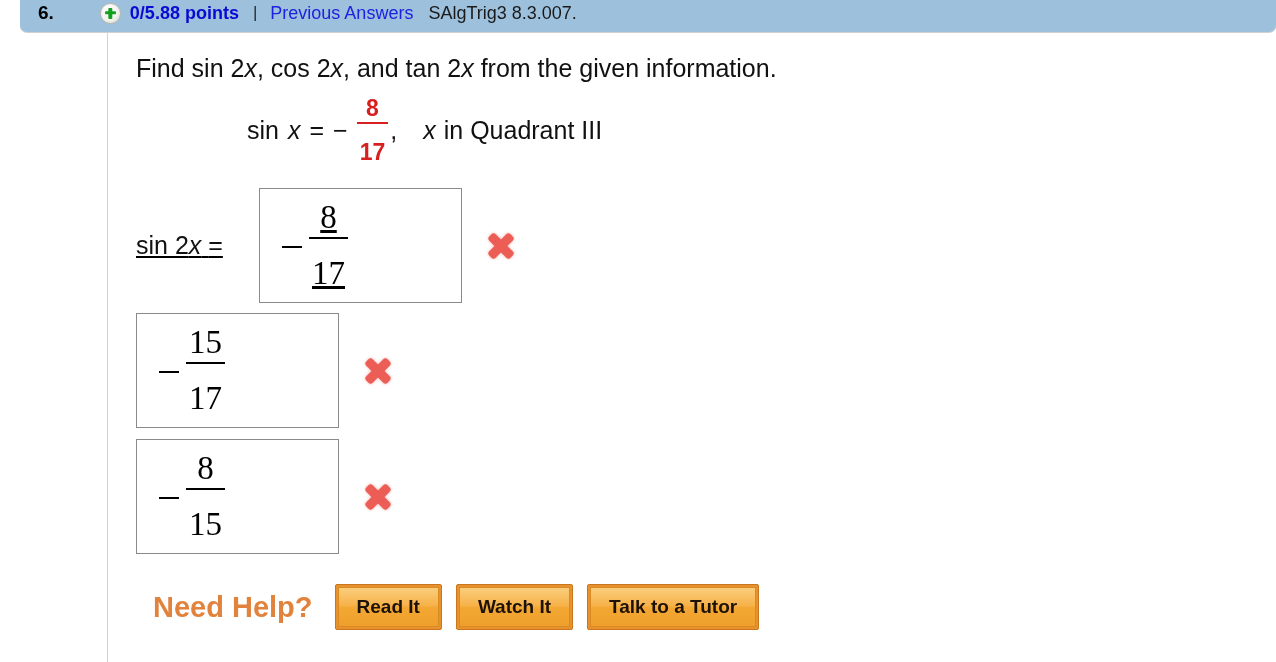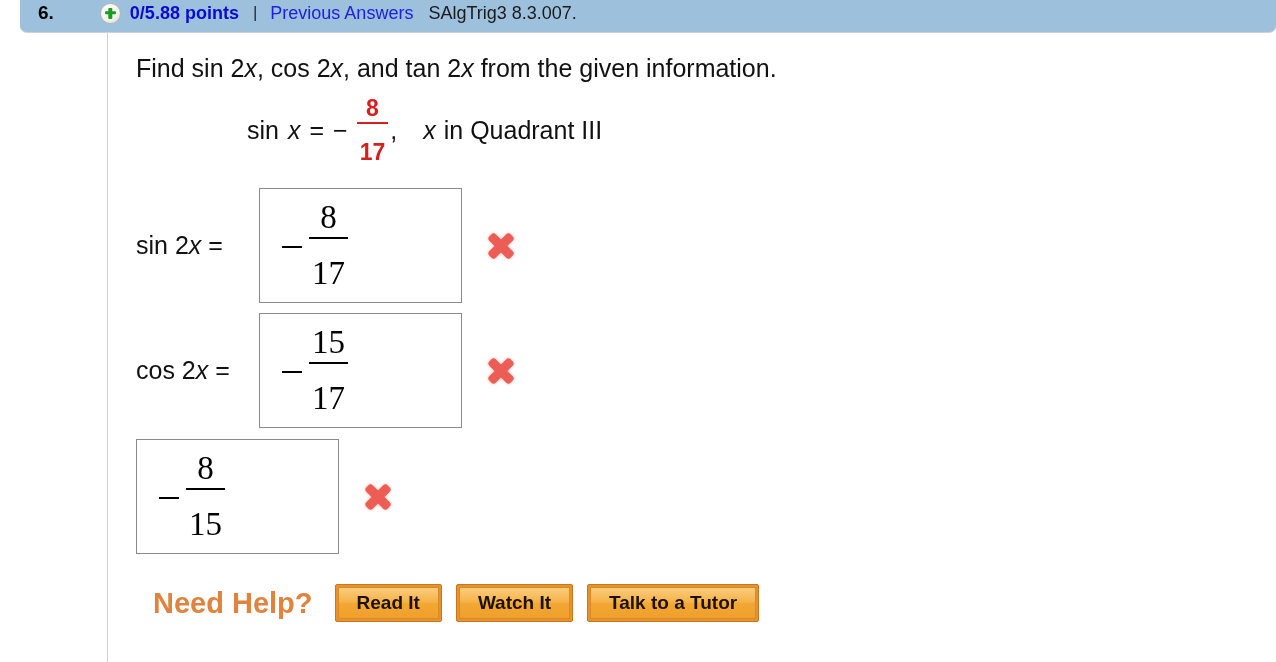--- a/index.html
+++ b/index.html
@@ -168,21 +168,21 @@
   .given .quad { margin-left: 26px; }
 
   
   .ans-row {
     position: absolute;
     left: 136px;
     display: flex;
     align-items: center;
     height: 115px;
   }
-  #row-0 { top: 155px; }
+  #row-0 { top: 155px; text-decoration: underline; }
   #row-1 { top: 280px; }
   #row-2 { top: 406px; }
 
   .ans-label {
     font-size: 25px;
     color: #111111;
     white-space: nowrap;
     width: 123px;
     text-align: left;
   }
@@ -249,21 +249,21 @@
     align-items: center;
   }
   #need-help-label {
     font-size: 29px;
     font-weight: bold;
     color: #e2833d;
     margin-right: 22px;
     white-space: nowrap;
   }
   .help-btn {
-    height: 38px;
+    height: 46px;
     margin-right: 14px;
     padding: 2px;
     background: linear-gradient(#f5a githubnone);
     background: #e8922f;
     border: 1px solid #c9761c;
     border-radius: 2px;
     box-sizing: border-box;
     display: flex;
     align-items: center;
     justify-content: center;
@@ -330,21 +330,20 @@
           <span class="num">8</span>
           <span class="bar"></span>
           <span class="den">17</span>
         </span>
       </span>
     </div>
     <span class="xmark"></span>
   </div>
 
   <div class="ans-row" id="row-1">
-    <span class="ans-label"><span>cos 2</span><span class="ital">x</span>&nbsp;<span>=</span></span>
     <div class="ans-box">
       <span class="ans-expr">
         <span class="neg"></span>
         <span class="frac frac-black">
           <span class="num">15</span>
           <span class="bar"></span>
           <span class="den">17</span>
         </span>
       </span>
     </div>

